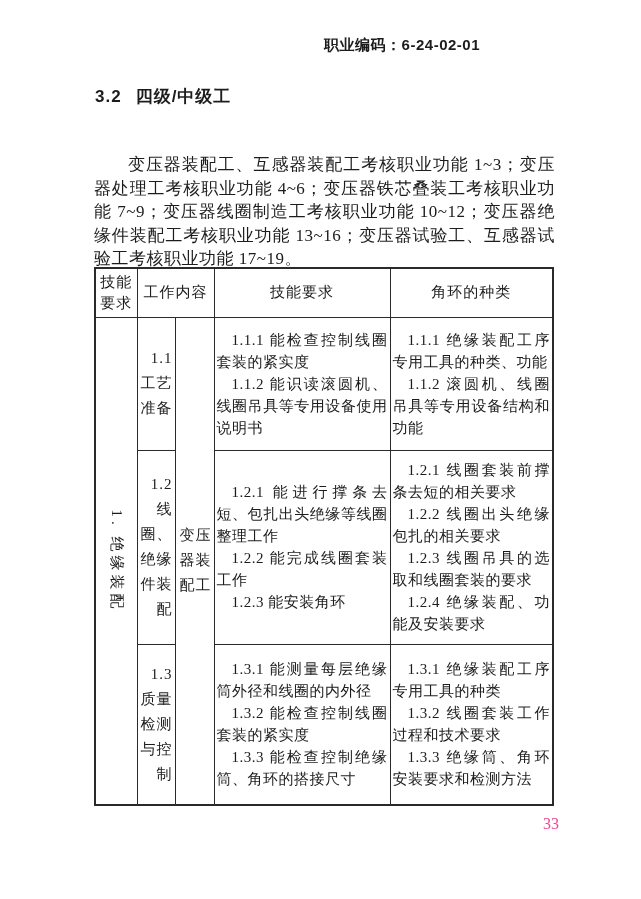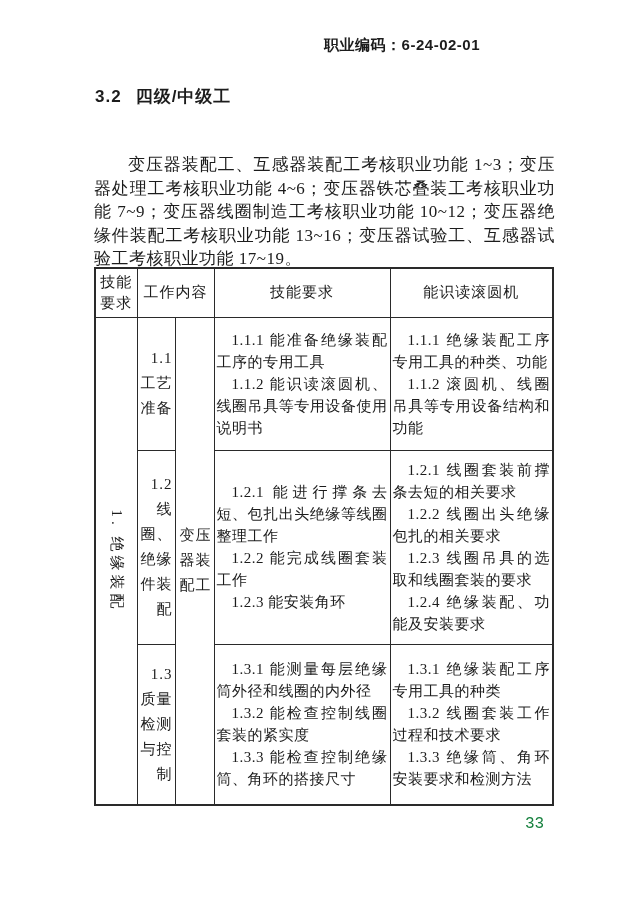--- a/index.html
+++ b/index.html
@@ -95,24 +95,23 @@
   .cell-items .item {
     margin: 0;
     text-indent: 1em;
     text-align: justify;
     line-height: 22px;
     letter-spacing: 0.5px;
   }
   .page-number {
     position: absolute;
     top: 815px;
-    left: 525px;
+    left: 543px;
     font-size: 16px;
-    color: #15803d;
-    font-family: Liberation Mono, monospace;
+    color: #ec4899;
   }
 </style>
 </head>
 <body>
 
 <div class="page">
 
   <div class="doc-code">职业编码：6-24-02-01</div>
 
   <div class="section-heading">
@@ -127,34 +126,34 @@
       <col style="width:38px">
       <col style="width:39px">
       <col style="width:176px">
       <col style="width:163px">
     </colgroup>
     <tbody>
         <tr style="height:49px">
       <th>技能要求</th>
       <th colspan="2">工作内容</th>
       <th>技能要求</th>
-      <th>能识读滚圆机</th>
+      <th>角环的种类</th>
     </tr>
     <tr style="height:133px">
       <td rowspan="3" class="cell-vertical">
         <span class="vertical-text">1. 绝缘装配</span>
       </td>
       <td class="cell-work">1.1
 工艺
 准备</td>
       <td rowspan="3" class="cell-worker">变压
 器装
 配工</td>
       <td class="cell-items">
-        <p class="item">1.1.1 能准备绝缘装配工序的专用工具</p>
+        <p class="item">1.1.1 能检查控制线圈套装的紧实度</p>
         <p class="item">1.1.2 能识读滚圆机、线圈吊具等专用设备使用说明书</p>
       </td>
       <td class="cell-items">
         <p class="item">1.1.1 绝缘装配工序专用工具的种类、功能</p>
         <p class="item">1.1.2 滚圆机、线圈吊具等专用设备结构和功能</p>
       </td>
     </tr>
     <tr style="height:194px">
       <td class="cell-work">1.2
 线圈、

